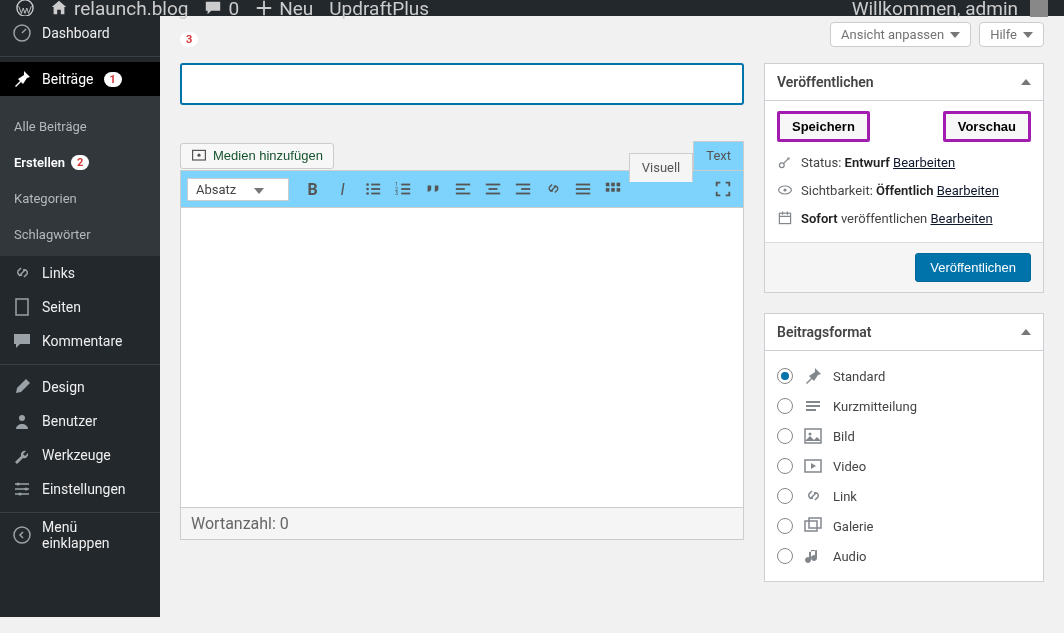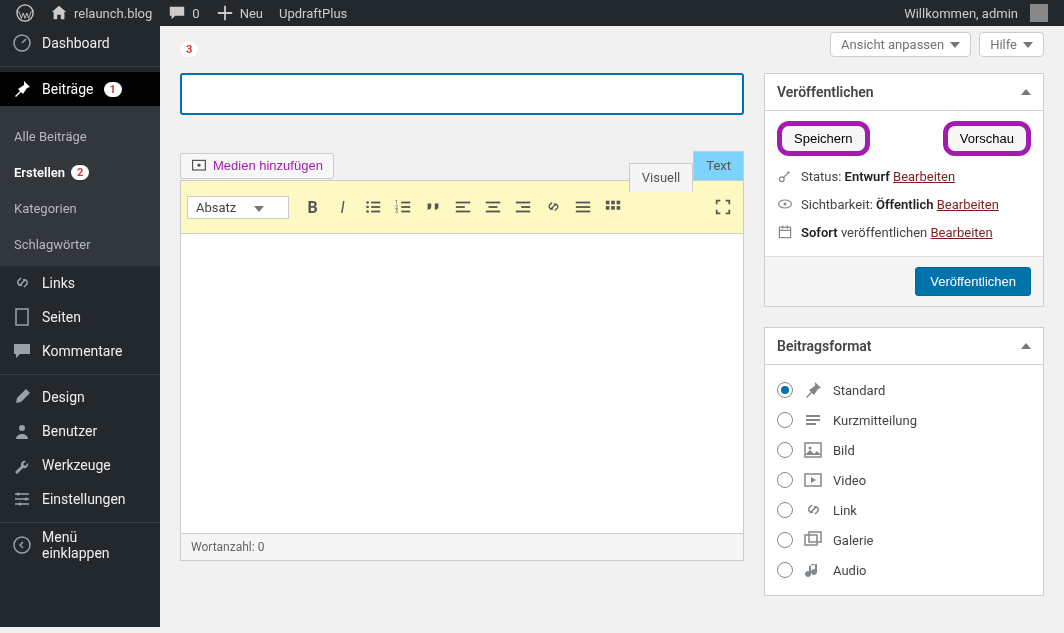--- a/index.html
+++ b/index.html
@@ -1,17 +1,17 @@
 <!DOCTYPE html>
 <html><head>
 <meta charset="utf-8">
 <style>
 * { box-sizing: border-box; margin: 0; padding: 0; }
 body { font-family: -apple-system, BlinkMacSystemFont, "Segoe UI", Roboto, sans-serif; font-size: 13px; background: #f1f1f1; color: #444; }
-.topbar { background: #23282d; color: #ccc; height: 26px; display: flex; align-items: center; justify-content: space-between; padding: 0 8px; font-size: 13px; }
+.topbar { background: #23282d; color: #ccc; height: 16px; display: flex; align-items: center; justify-content: space-between; padding: 0 8px; font-size: 19px; }
 .topbar-left, .topbar-right { display: flex; align-items: center; gap: 0; }
 .topbar-item { display: flex; align-items: center; gap: 6px; padding: 0 8px; cursor: pointer; color: #ccc; }
 .topbar-item svg { width: 18px; height: 18px; fill: #ccc; }
 .avatar-box { width: 18px; height: 18px; background: #888; margin-left: 6px; }
 .layout { display: flex; }
 .sidebar { width: 160px; background: #23282d; color: #eee; min-height: 601px; flex-shrink: 0; }
 .sidebar-item { padding: 0 12px; display: flex; align-items: center; gap: 10px; min-height: 34px; cursor: pointer; font-size: 14px; position: relative; }
 .sidebar-item.active { background: #000000; color: #fff; }
 .sidebar-item.active::after { content:''; position:absolute; right:-8px; top:50%; transform:translateY(-50%); border:8px solid transparent; border-right-color:#f1f1f1; }
 .sidebar-item svg { width: 20px; height: 20px; fill: #9ba2a7; flex-shrink: 0; }
@@ -24,43 +24,43 @@
 .main { flex: 1; padding: 10px 20px 20px 20px; position: relative; }
 .screen-meta { position: absolute; top: 6px; right: 20px; display: flex; gap: 8px; }
 .screen-btn { background: #fff; border: 1px solid #ccc; border-radius: 4px; padding: 4px 10px; font-size: 13px; cursor: pointer; color: #737373; display: flex; align-items: center; gap: 6px; }
 .triangle-down { width:0; height:0; border-left:5px solid transparent; border-right:5px solid transparent; border-top:6px solid #777; }
 h1.page-title { font-size: 23px; font-weight: 400; color: #23282d; padding-top: 6px; display:flex; align-items:center; gap:8px; }
 .content-row { display: flex; gap: 20px; margin-top: 16px; align-items: flex-start; }
 .column-main { flex: 1; }
 .title-input { width: 100%; border: 2px solid #0073aa; border-radius: 3px; font-size: 22px; padding: 6px 10px; background: #fff; }
 .editor-box { margin-top: 36px; }
 .editor-top { display: flex; justify-content: space-between; align-items: center; }
-.media-btn { border: 1px solid #ccc; background: #f7f7f7; border-radius: 3px; padding: 4px 10px; cursor: pointer; display: inline-flex; align-items: center; gap: 6px; font-size: 13px; color: #a21caf; }
+.media-btn { border: 1px solid #ccc; background: #f7f7f7; border-radius: 3px; padding: 4px 10px; cursor: pointer; display: inline-flex; align-items: center; gap: 6px; font-size: 13px; color: #14532d; }
 .editor-tabs { display: flex; }
 .editor-tab { border: 1px solid #ccc; border-bottom: none; padding: 6px 12px; cursor: pointer; background: #7dd3fc; color: #555; }
 .editor-tab.active { background: #f5f5f5; border-bottom: 1px solid #f5f5f5; position: relative; top: 12px; }
-.toolbar { border: 1px solid #ccc; background: #fef9c3; padding: 12px 6px; display: flex; align-items: center; gap: 2px; }
+.toolbar { border: 1px solid #ccc; background: #7dd3fc; padding: 4px 6px; display: flex; align-items: center; gap: 2px; }
 .format-select { border: 1px solid #ccc; background: #fff; padding: 3px 24px 3px 8px; font-size: 13px; position: relative; cursor: pointer; margin-right: 8px; }
 .tb-btn { width: 28px; height: 28px; display:inline-flex; align-items:center; justify-content:center; cursor:pointer; color:#555; font-size:16px; }
 .tb-btn svg { width: 18px; height: 18px; fill: #555; }
 .tb-btn.fullscreen { margin-left: auto; }
 .editor-canvas { background: #fff; border: 1px solid #ccc; border-top: none; min-height: 300px; }
-.editor-footer { border: 1px solid #ccc; border-top: none; background: #f5f5f5; padding: 6px 10px; font-size: 12px; color: #666; }
+.editor-footer { border: 1px solid #ccc; border-top: none; background: #f5f5f5; padding: 6px 10px; font-size: 16px; color: #666; }
 .column-side { width: 280px; flex-shrink: 0; display: flex; flex-direction: column; gap: 20px; }
 .postbox { background: #fff; border: 1px solid #ccd0d4; }
 .postbox-header { padding: 10px 12px; border-bottom: 1px solid #ccd0d4; font-weight: 600; font-size: 14px; display: flex; justify-content: space-between; align-items: center; cursor: pointer; }
 .triangle-up { width:0; height:0; border-left:5px solid transparent; border-right:5px solid transparent; border-bottom:6px solid #777; }
 .postbox-body { padding: 10px 12px; }
 .pub-row { display: flex; gap: 8px; align-items: center; padding: 6px 0; font-size: 13px; color: #444; }
 .pub-row svg { width: 16px; height: 16px; fill: #82878c; flex-shrink: 0; }
-.btn { border: 5px solid #a21caf; background: #f7f7f7; padding: 5px 12px; border-radius: 12px; cursor: pointer; font-size: 13px; }
+.btn { border: 3px solid #a21caf; background: #f7f7f7; padding: 5px 12px; border-radius: 2px; cursor: pointer; font-size: 13px; font-weight: bold; }
 .btn-primary { background: #0073aa; color: #fff; border: 1px solid #006799; padding: 6px 14px; border-radius: 3px; cursor: pointer; font-size: 13px; }
 .pub-actions { display: flex; justify-content: space-between; margin-bottom: 6px; }
 .pub-footer { background: #f5f5f5; border-top: 1px solid #ddd; padding: 10px 12px; text-align: right; margin: 10px -12px -10px -12px; }
-.link { color: #7f1d1d; text-decoration: underline; cursor: pointer; }
+.link { color: #0f172a; text-decoration: underline; cursor: pointer; }
 .bold { font-weight: 600; color: #222; }
 .format-item { display:flex; align-items:center; gap:10px; padding: 5px 0; cursor:pointer; }
 .radio { width:16px; height:16px; border:1px solid #888; border-radius:50%; display:inline-flex; align-items:center; justify-content:center; flex-shrink:0; }
 .radio.checked::after { content:''; width:8px; height:8px; background:#0073aa; border-radius:50%; }
 .format-item svg { width:20px; height:20px; fill:#82878c; flex-shrink:0; }
 </style>
 </head>
 <body>
 
 <div class="topbar">

